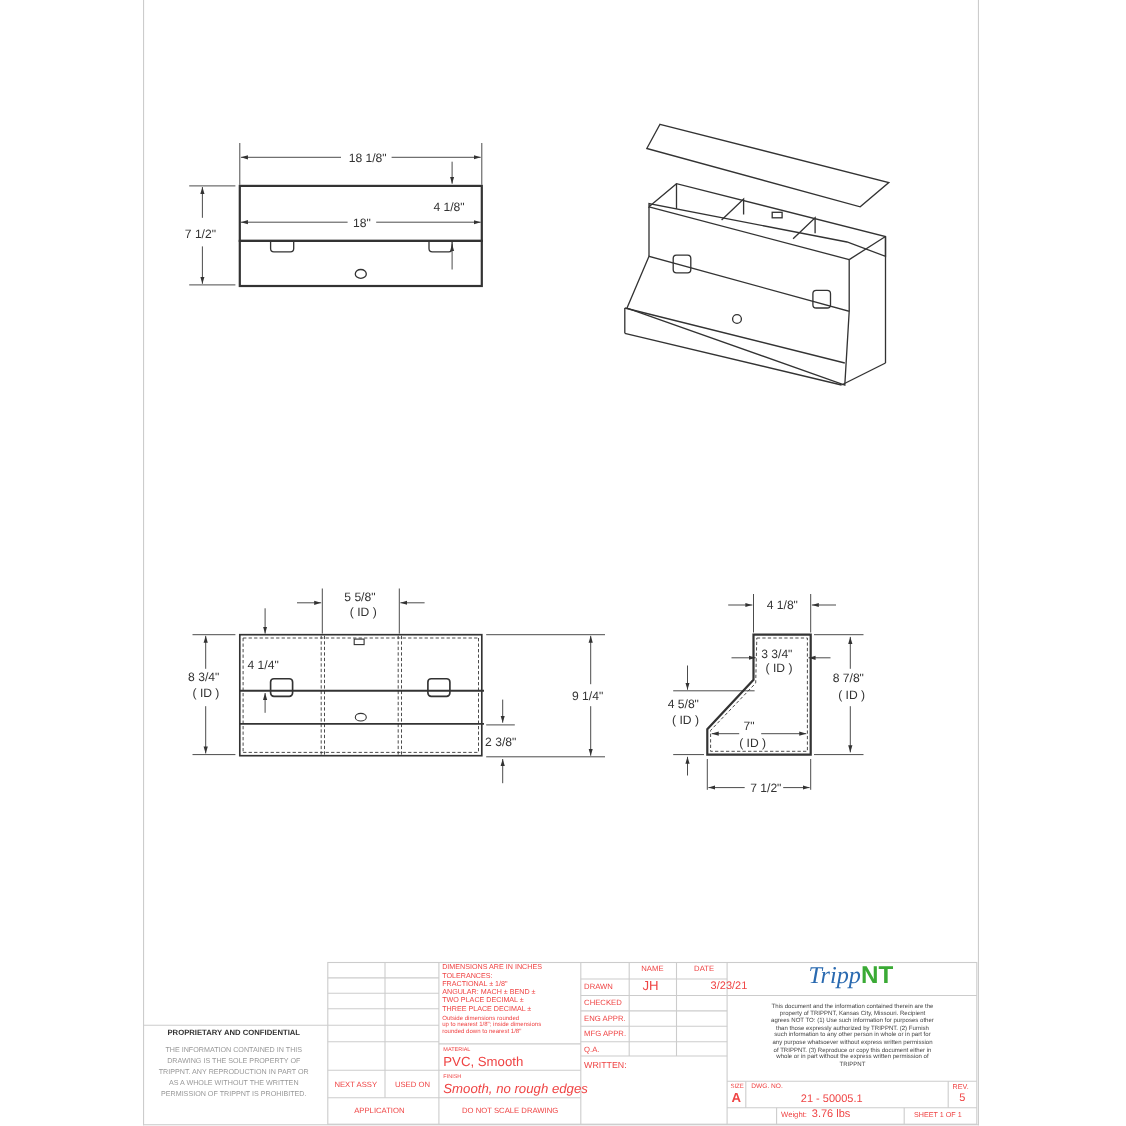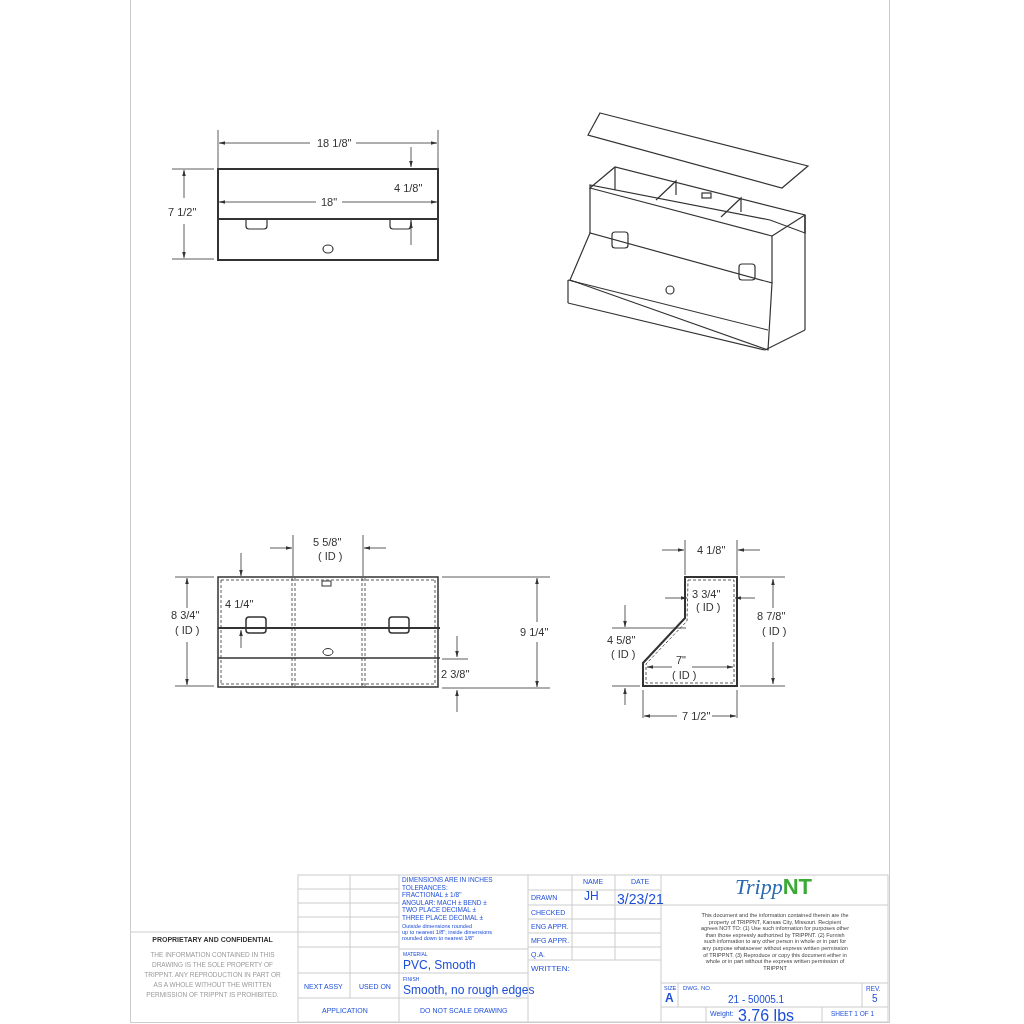--- a/index.html
+++ b/index.html
@@ -1,20 +1,20 @@
 <!DOCTYPE html>
 <html><head>
 <meta charset="utf-8">
 <style>
   html,body{margin:0;padding:0;background:#fff;}
   body{width:1024px;height:1024px;position:relative;overflow:hidden;font-family:"Liberation Sans",sans-serif;color:#333;}
   .sheet{position:absolute;left:130px;top:0;width:758px;height:1022px;border-left:1px solid #ccc;border-right:1px solid #ccc;border-bottom:1px solid #ccc;background:#fff;}
   svg{position:absolute;left:0;top:0;}
   .dim{font-family:"Liberation Sans",sans-serif;font-size:11px;fill:#333;}
-  .tb{position:absolute;font-family:"Liberation Sans",sans-serif;color:#1d4ed8;}
+  .tb{position:absolute;font-family:"Liberation Sans",sans-serif;color:#ef4444;}
   .small{font-size:6.5px;line-height:7.5px;}
   .lbl{font-size:7px;}
   .big{font-size:12px;}
   .prop-title{position:absolute;left:140px;top:936px;width:145px;text-align:center;font-size:7px;font-weight:bold;color:#333;}
   .prop-body{position:absolute;left:140px;top:950px;width:145px;text-align:center;font-size:6.5px;line-height:10px;color:#999;}
   .logo{position:absolute;left:735px;top:874px;font-family:"Liberation Serif",serif;font-style:italic;font-size:22px;color:#2a6ab0;}
   .logo b{font-family:"Liberation Sans",sans-serif;font-style:normal;color:#3aaa35;font-weight:bold;}
   .notice{position:absolute;left:700px;top:912px;width:150px;text-align:center;font-size:5.5px;line-height:6.6px;color:#444;}
 </style>
 </head>
@@ -225,38 +225,38 @@
   <div>THREE PLACE DECIMAL  ±</div>
   <div style="font-size:5.5px;line-height:6px;margin-top:2px;">
     <div>Outside dimensions rounded</div>
     <div>up to nearest 1/8"; inside dimensions</div>
     <div>rounded down to nearest 1/8"</div>
   </div>
 </div>
 <div class="tb" style="left:403px;top:951px;font-size:5px;">MATERIAL</div>
 <div class="tb big" style="left:403px;top:958px;">PVC, Smooth</div>
 <div class="tb" style="left:403px;top:976px;font-size:5px;">FINISH</div>
-<div class="tb big" style="left:403px;top:983px;">Smooth, no rough edges</div>
+<div class="tb big" style="left:403px;top:983px;font-style:italic;">Smooth, no rough edges</div>
 <div class="tb lbl" style="left:420px;top:1007px;">DO  NOT  SCALE  DRAWING</div>
 
 <div class="tb lbl" style="left:583px;top:878px;">NAME</div>
 <div class="tb lbl" style="left:631px;top:878px;">DATE</div>
 <div class="tb lbl" style="left:531px;top:894px;">DRAWN</div>
 <div class="tb big" style="left:584px;top:889px;">JH</div>
-<div class="tb" style="left:617px;top:891px;font-size:14px;">3/23/21</div>
+<div class="tb" style="left:646px;top:891px;font-size:10px;">3/23/21</div>
 <div class="tb lbl" style="left:531px;top:909px;">CHECKED</div>
 <div class="tb lbl" style="left:531px;top:923px;">ENG APPR.</div>
 <div class="tb lbl" style="left:531px;top:937px;">MFG APPR.</div>
 <div class="tb lbl" style="left:531px;top:951px;">Q.A.</div>
 <div class="tb" style="left:531px;top:964px;font-size:8px;">WRITTEN:</div>
 
 <div class="logo"><span>Tripp</span><b>NT</b></div>
 <div class="notice">This document and the information contained therein are the property of TRIPPNT, Kansas City, Missouri. Recipient agrees NOT TO: (1) Use such information for purposes other than those expressly authorized by TRIPPNT. (2) Furnish such information to any other person in whole or in part for any purpose whatsoever without express written permission of TRIPPNT. (3) Reproduce or copy this document either in whole or in part without the express written permission of TRIPPNT</div>
 
 <div class="tb" style="left:664px;top:985px;font-size:5.5px;">SIZE</div>
 <div class="tb" style="left:665px;top:991px;font-size:12px;font-weight:bold;">A</div>
 <div class="tb" style="left:683px;top:985px;font-size:6px;">DWG.  NO.</div>
 <div class="tb" style="left:712px;top:994px;font-size:10px;margin-left:16px;">21 - 50005.1</div>
 <div class="tb" style="left:866px;top:985px;font-size:6.5px;">REV.</div>
 <div class="tb" style="left:872px;top:993px;font-size:10px;">5</div>
 <div class="tb" style="left:710px;top:1010px;font-size:7px;">Weight:</div>
-<div class="tb" style="left:738px;top:1007px;font-size:16px;">3.76 lbs</div>
+<div class="tb" style="left:738px;top:1007px;font-size:10px;">3.76 lbs</div>
 <div class="tb" style="left:831px;top:1010px;font-size:6.5px;">SHEET 1 OF 1</div>
 
 </body></html>

